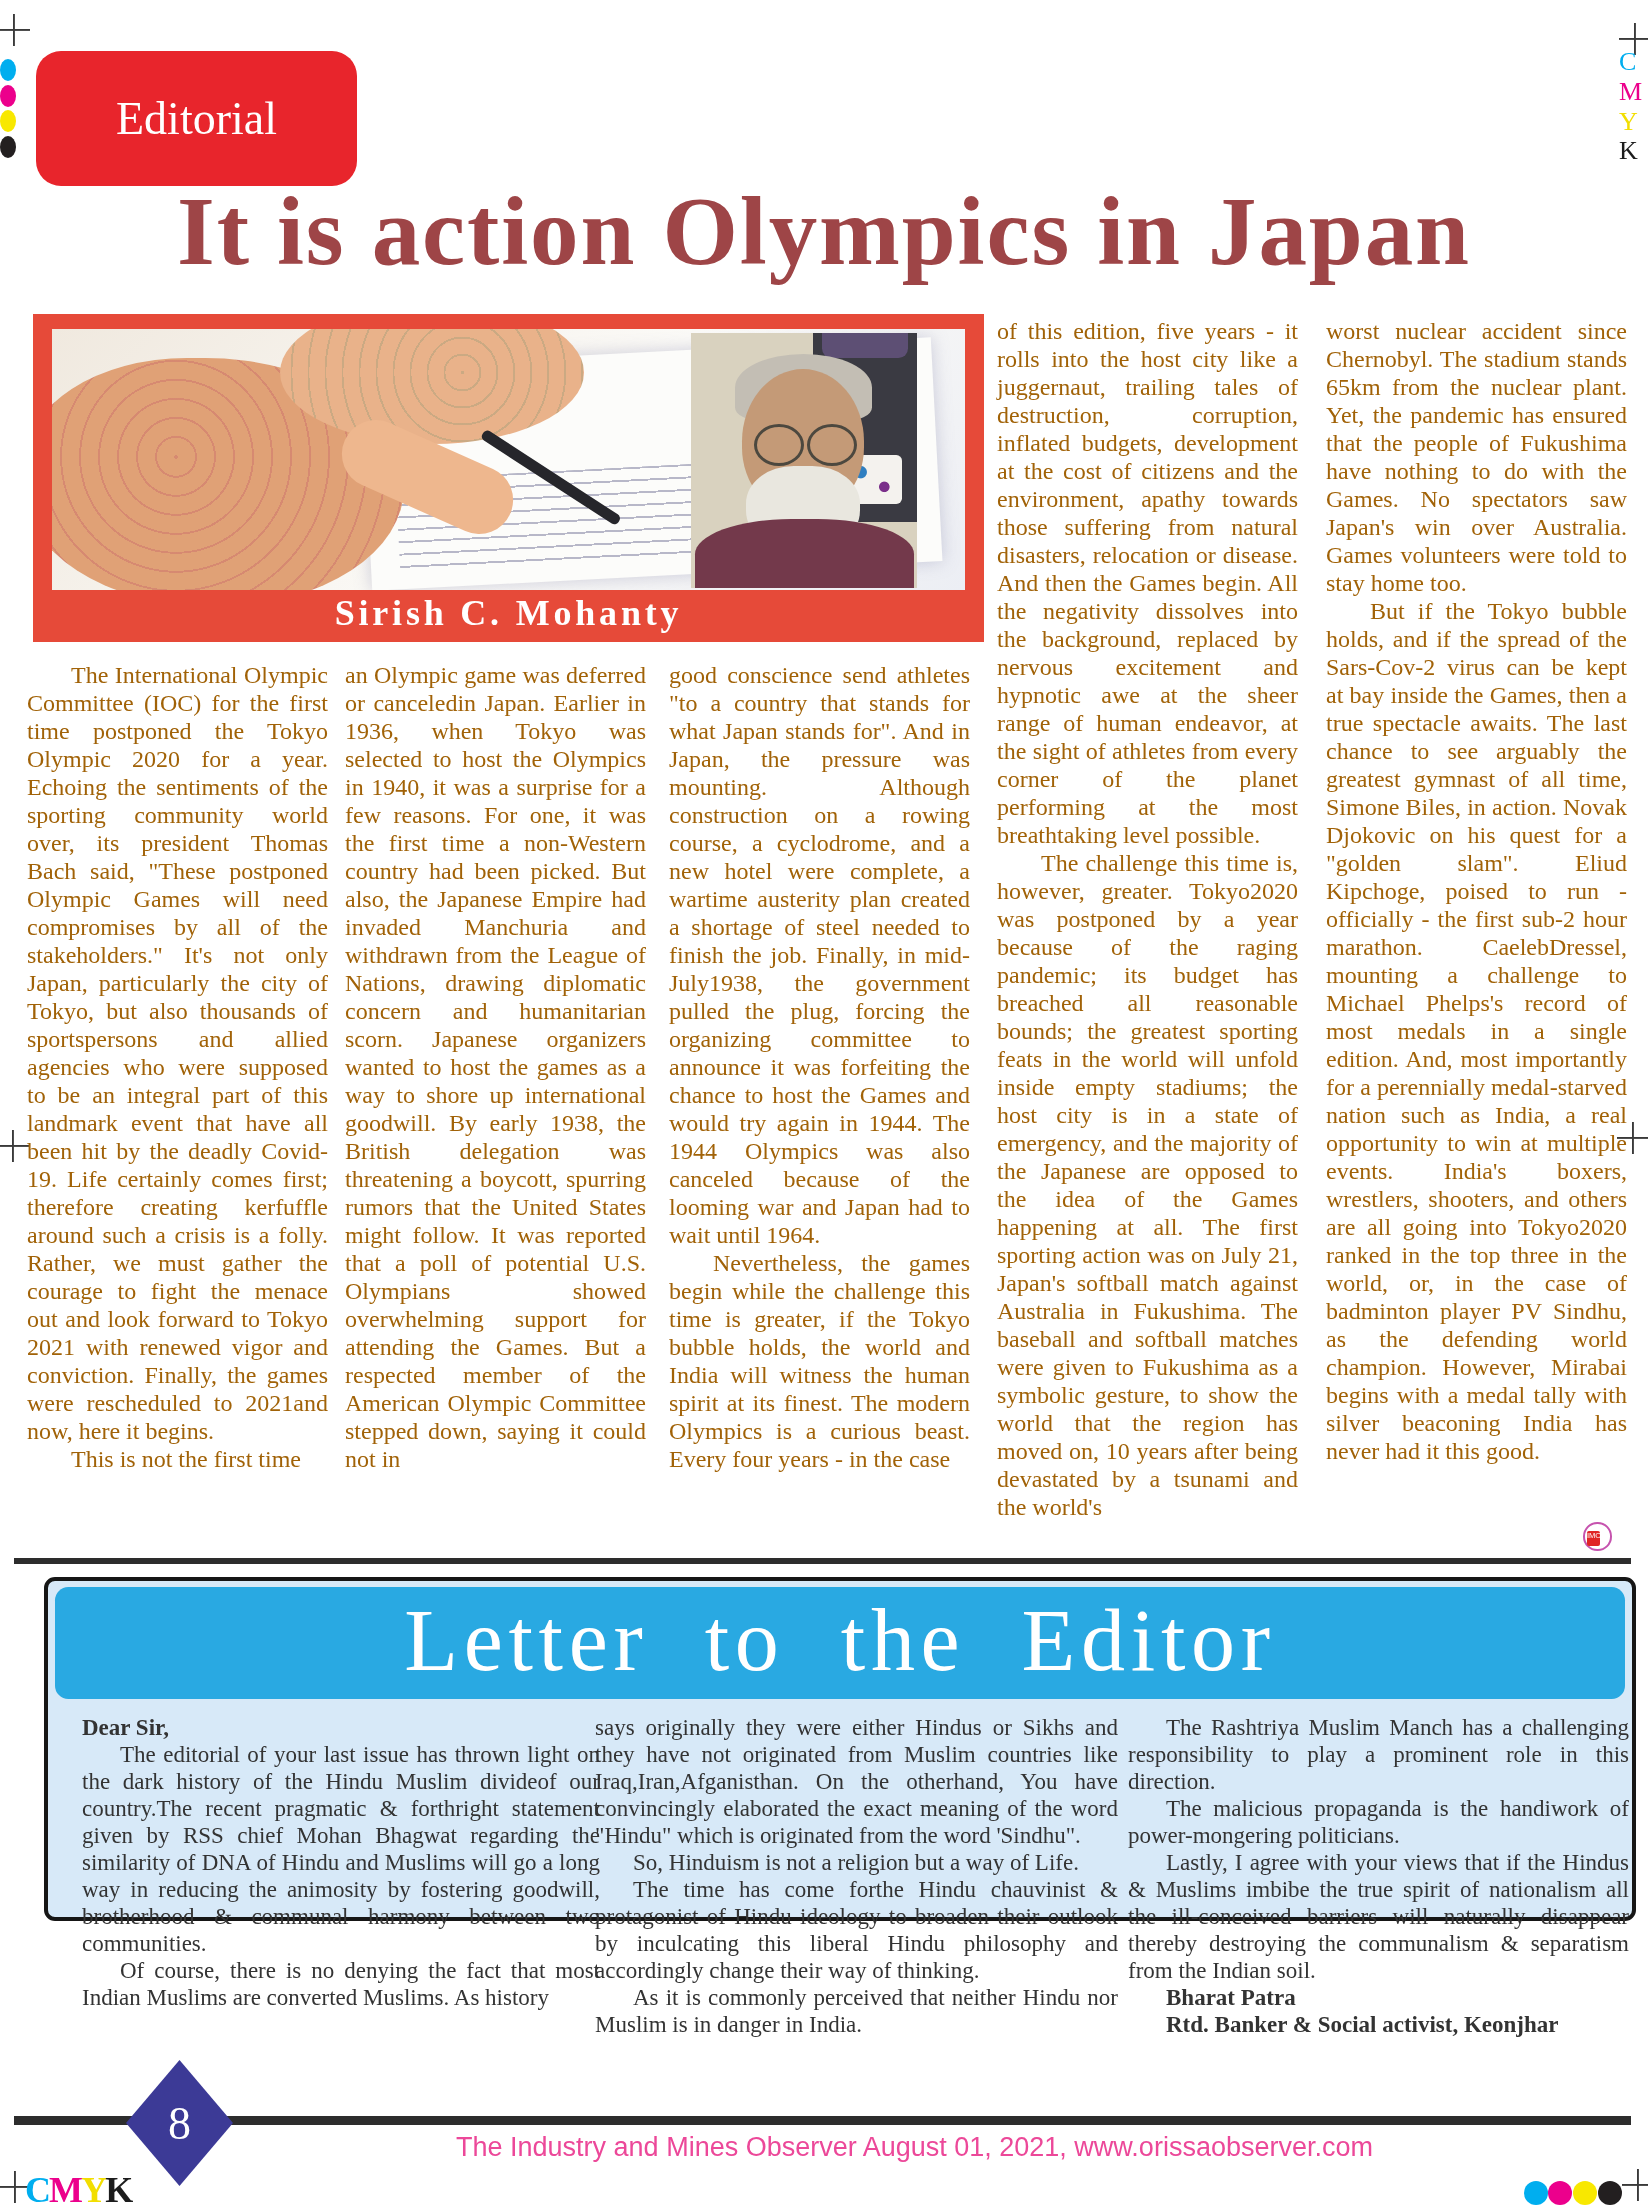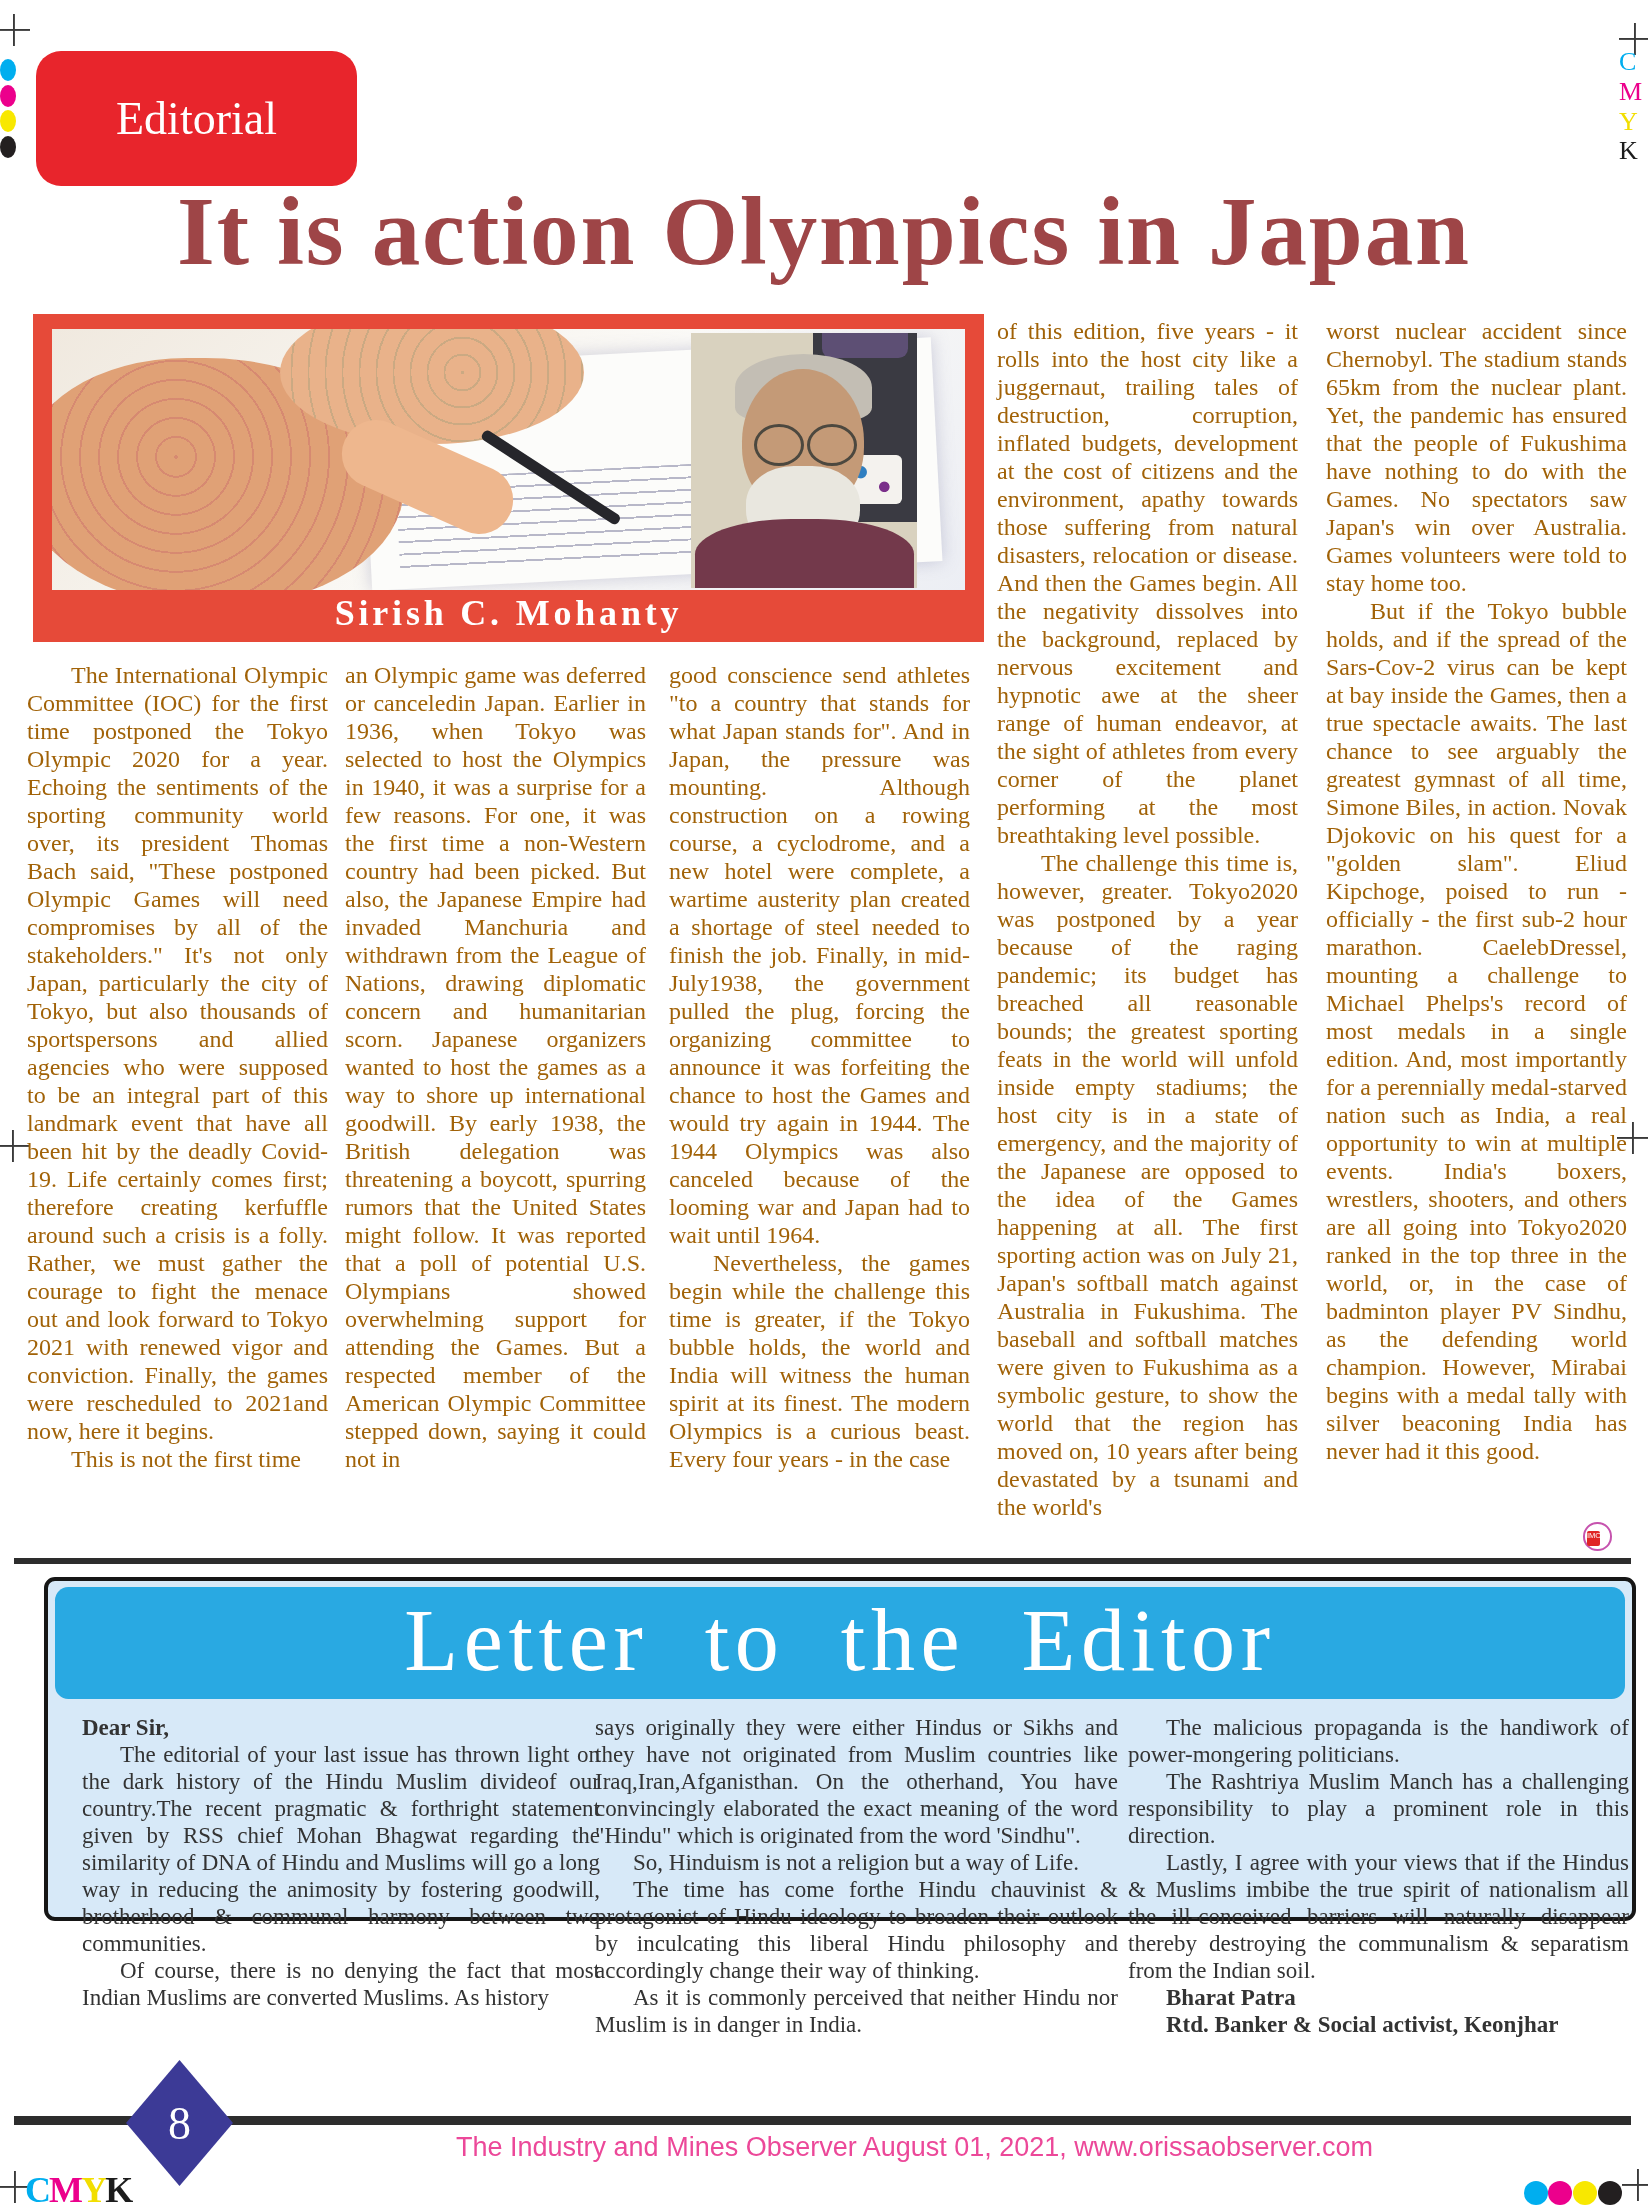--- a/index.html
+++ b/index.html
@@ -187,22 +187,22 @@
       <p class="letter-ind">The editorial of your last issue has thrown light on the dark history of the Hindu Muslim divideof our country.The recent pragmatic &amp; forthright statement given by RSS chief Mohan Bhagwat regarding the similarity of DNA of Hindu and Muslims will go a long way in reducing the animosity by fostering goodwill, brotherhood &amp; communal harmony between two communities.</p>
       <p class="letter-ind">Of course, there is no denying the fact that most Indian Muslims are converted Muslims. As history</p>
     </div>
     <div id="lcol2" class="letter-col">
       <p>says originally they were either Hindus or Sikhs and they have not originated from Muslim countries like Iraq,Iran,Afganisthan. On the otherhand, You have convincingly elaborated the exact meaning of the word "Hindu" which is originated from the word 'Sindhu".</p>
       <p class="letter-ind">So, Hinduism is not a religion but a way of Life.</p>
       <p class="letter-ind">The time has come forthe Hindu chauvinist &amp; protagonist of Hindu ideology to broaden their outlook by inculcating this liberal Hindu philosophy and accordingly change their way of thinking.</p>
       <p class="letter-ind">As it is commonly perceived that neither Hindu nor Muslim is in danger in India.</p>
     </div>
     <div id="lcol3" class="letter-col">
+      <p class="letter-ind">The Rashtriya Muslim Manch has a challenging responsibility to play a prominent role in this direction.</p>
       <p class="letter-ind">The malicious propaganda is the handiwork of power-mongering politicians.</p>
-      <p class="letter-ind">The Rashtriya Muslim Manch has a challenging responsibility to play a prominent role in this direction.</p>
       <p class="letter-ind">Lastly, I agree with your views that if the Hindus &amp; Muslims imbibe the true spirit of nationalism all the ill-conceived barriers will naturally disappear thereby destroying the communalism &amp; separatism from the Indian soil.</p>
       <p class="sig">Bharat  Patra</p>
       <p class="sig">Rtd. Banker  &amp; Social activist,  Keonjhar</p>
     </div>
   </div>
 
   <div class="footer-rule"></div>
   <div class="page-diamond">
     <span>8</span>
   </div>

